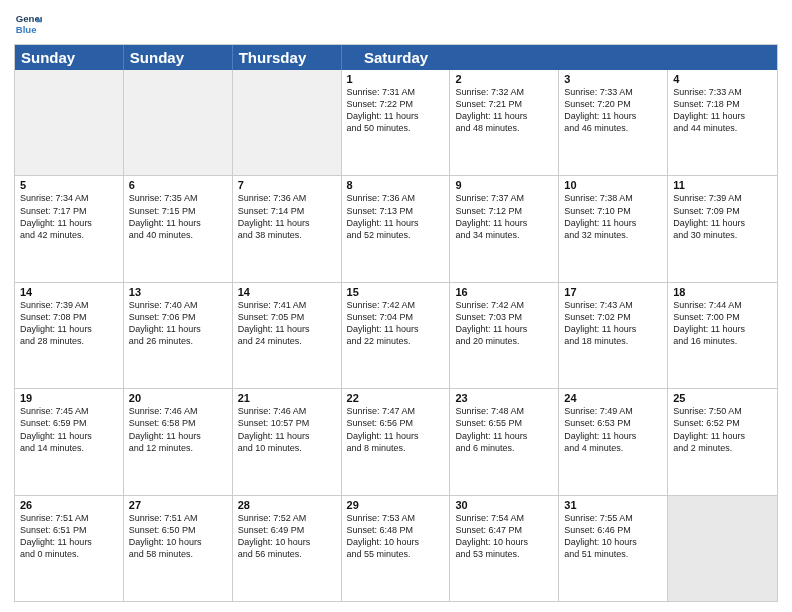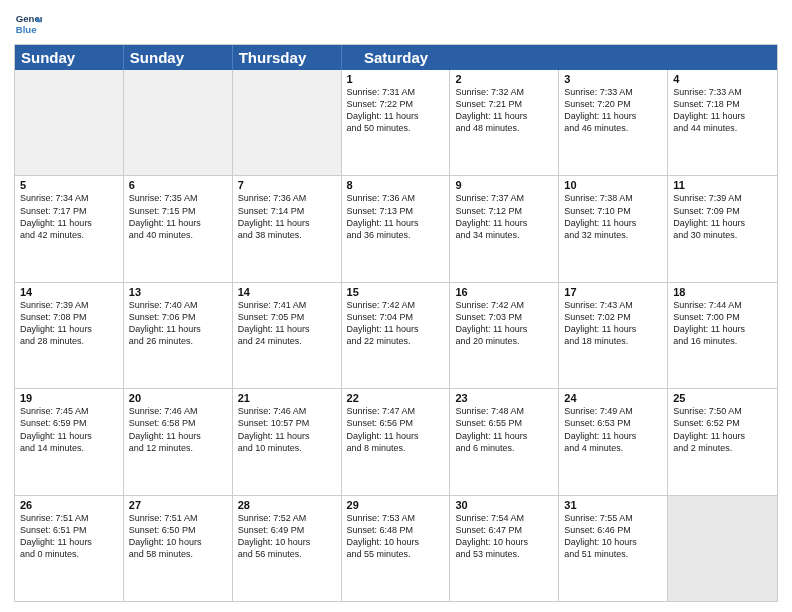--- a/index.html
+++ b/index.html
@@ -182,21 +182,21 @@
             <div class="cell-text">Sunrise: 7:36 AM</div>
             <div class="cell-text">Sunset: 7:14 PM</div>
             <div class="cell-text">Daylight: 11 hours</div>
             <div class="cell-text">and 38 minutes.</div>
           </div>
           <div class="cal-cell">
             <div class="day-num">8</div>
             <div class="cell-text">Sunrise: 7:36 AM</div>
             <div class="cell-text">Sunset: 7:13 PM</div>
             <div class="cell-text">Daylight: 11 hours</div>
-            <div class="cell-text">and 36 minutes.</div>
+            <div class="cell-text">and 52 minutes.</div>
           </div>
           <div class="cal-cell">
             <div class="day-num">9</div>
             <div class="cell-text">Sunrise: 7:37 AM</div>
             <div class="cell-text">Sunset: 7:12 PM</div>
             <div class="cell-text">Daylight: 11 hours</div>
             <div class="cell-text">and 34 minutes.</div>
           </div>
           <div class="cal-cell">
             <div class="day-num">10</div>

